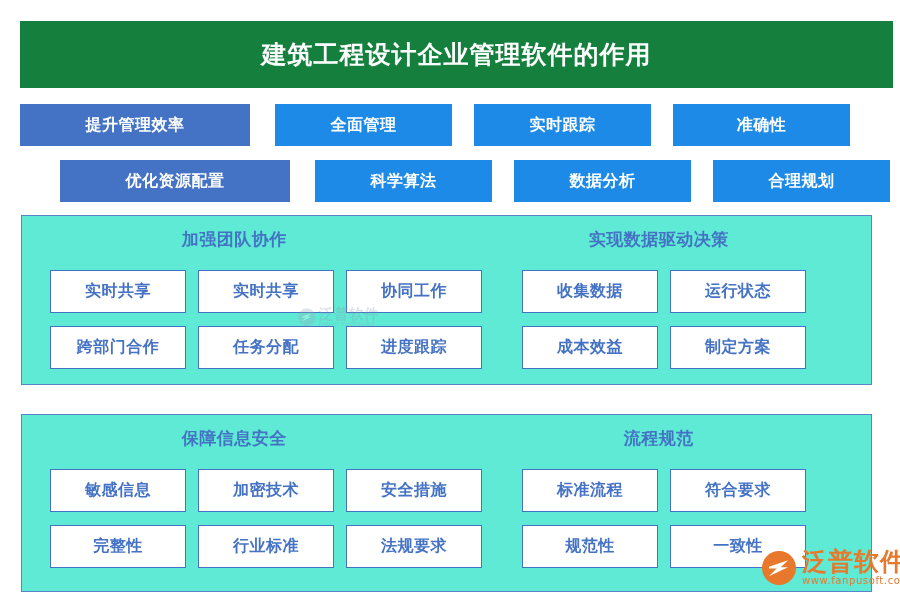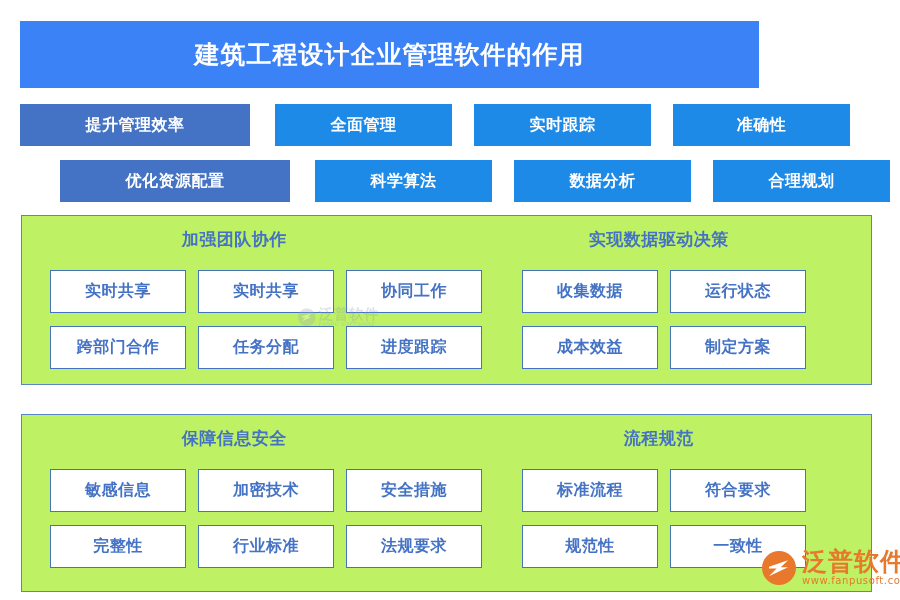--- a/index.html
+++ b/index.html
@@ -20,23 +20,23 @@
     width: 900px;
     height: 600px;
     background: #ffffff;
   }
 
   
   .title-banner {
     position: absolute;
     left: 20px;
     top: 21px;
-    width: 739px;
+    width: 873px;
     height: 67px;
-    background: #3b82f6;
+    background: #15803d;
     display: flex;
     align-items: center;
     justify-content: center;
   }
   .title-text {
     color: #ffffff;
     font-size: 25px;
     font-weight: bold;
     letter-spacing: 1px;
     line-height: 1;
@@ -83,21 +83,21 @@
     margin-right: 22px;
     background: #1e8ae8;
   }
   .pill.narrow.last { margin-right: 16px; }
 
   
   .panel {
     position: absolute;
     left: 21px;
     width: 851px;
-    background: #bef264;
+    background: #5eead4;
     border: 1px solid #5b83c8;
     box-sizing: border-box;
   }
   .panel.panel-1 { top: 215px; height: 170px; }
   .panel.panel-2 { top: 414px; height: 178px; }
 
   .panel-headings {
     position: absolute;
     left: 0;
     top: 12px;

